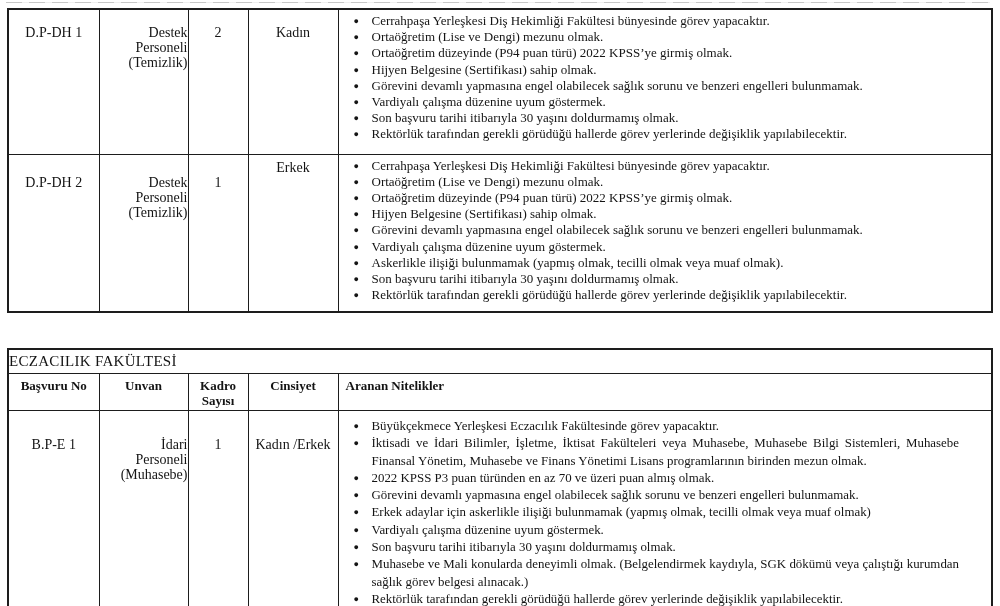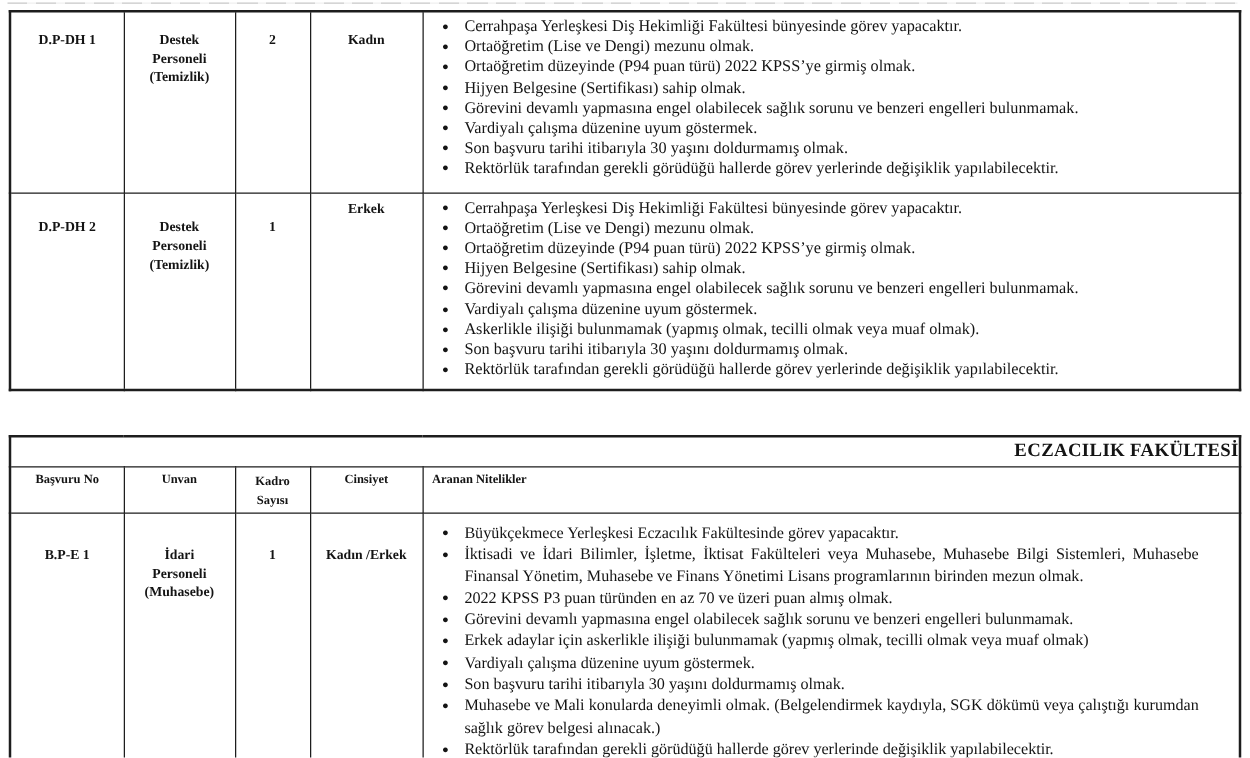--- a/index.html
+++ b/index.html
@@ -17,33 +17,33 @@
     position:absolute; left:7px; width:986px;
     border-collapse:collapse; table-layout:fixed;
     border:2px solid #1d1d1d;
   }
   #table-0 { top:8px; }
   #table-1 { top:348px; }
   .doc-table td, .doc-table th { border:1px solid #1d1d1d; padding:0; }
 
   
   .title-row td {
-    height:23px; text-align:right; font-weight:bold; font-size:15px;
+    height:23px; text-align:left; font-weight:normal; font-size:15px;
     letter-spacing:.3px; vertical-align:middle;
   }
   .head-row th {
-    height:32px; font-size:10px; font-weight:bold; text-align:center;
+    height:32px; font-size:13px; font-weight:bold; text-align:center;
     vertical-align:top; padding-top:4px;
   }
   .head-row th.th-left { text-align:left; padding-left:7px; }
   .head-row .th-line { display:block; line-height:15px; }
 
   
-  td.cc { text-align:center; vertical-align:top; font-size:11px; line-height:15px;font-weight:bold; }
-  .uline { display:block; line-height:15px; }
+  td.cc { text-align:center; vertical-align:top; font-size:14px; line-height:15px; }
+  .uline { display:block; line-height:15px;text-align:right; }
   #table-0 tr.r0 { height:145px; }
   #table-0 tr.r1 { height:158px; }
   #table-0 tr.r0 td.cc { padding-top:15px; }
   #table-0 tr.r1 td.cc { padding-top:20px; }
   #table-0 tr.r1 td.cins { padding-top:5px;margin-left:30px; }
   #table-1 tr.r0 { height:193px; }
   #table-1 tr.r0 td.cc { padding-top:26px; }
 
   td.nit { vertical-align:top; padding:0 8px 0 0; }
   #table-0 td.nit { padding-top:3px; }

